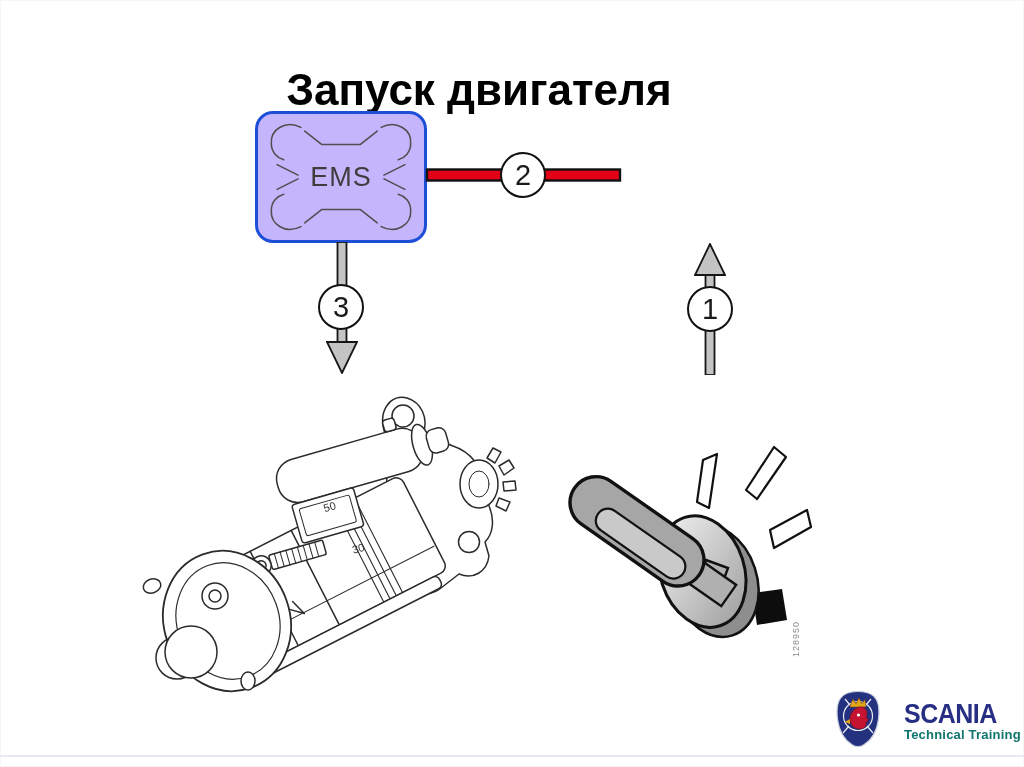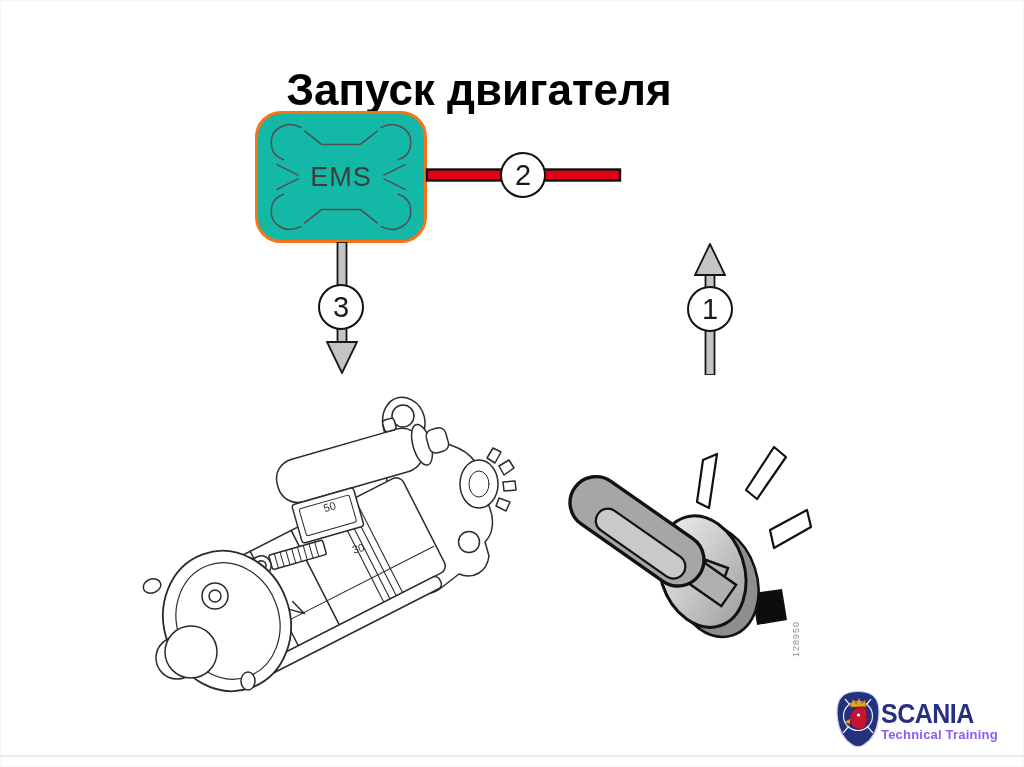--- a/index.html
+++ b/index.html
@@ -1,36 +1,36 @@
 <!DOCTYPE html>
 <html><head>
 <meta charset="utf-8">
 <style>
   html,body{margin:0;padding:0;background:#fff;}
   .slide{position:relative;width:1024px;height:767px;background:#fff;overflow:hidden;
          font-family:"Liberation Sans", sans-serif;box-shadow:inset 0 0 0 1px #f6f6f6;}
   .abs{position:absolute;}
   .title{top:36px;left:0;width:958px;text-align:center;font-size:44px;font-weight:bold;
          color:#000;letter-spacing:0px;}
-  .ecu{width:172px;height:132px;border:3px solid #f97316;border-radius:26px;background:#14b8a6;
+  .ecu{width:172px;height:132px;border:3px solid #1d4ed8;border-radius:18px;background:#c4b5fd;
        box-sizing:border-box;}
   .ecu svg{position:absolute;left:0;top:0;}
   .ecu .lbl{position:absolute;left:0;top:0;width:100%;height:100%;display:flex;
             align-items:center;justify-content:center;font-size:27px;color:#3d3d3d;
             letter-spacing:1px;}
   .callout{width:46px;height:46px;box-sizing:border-box;border:2.5px solid #111;
            border-radius:50%;background:#fff;display:flex;align-items:center;
            justify-content:center;font-size:29px;color:#1a1a1a;z-index:5;}
   .figid{top:585px;left:791px;height:72px;writing-mode:vertical-rl;transform:rotate(180deg);
          font-size:9px;color:#8a8a8a;letter-spacing:1px;}
-  .logo{left:836px;top:690px;display:flex;gap:1px;}
+  .logo{left:836px;top:690px;display:flex;gap:24px;}
   .logo .words{margin-top:10px;line-height:1;}
   .brand{font-size:25px;font-weight:bold;color:#272f85;letter-spacing:-0.5px;
          transform:scaleY(1.08);transform-origin:top left;}
-  .tagline{font-size:13px;font-weight:bold;color:#8b5cf6;margin-top:3px;letter-spacing:0.2px;}
+  .tagline{font-size:13px;font-weight:bold;color:#0f766e;margin-top:3px;letter-spacing:0.2px;}
   .footline{left:0;top:755px;width:1024px;height:2px;background:#e7e9f1;}
   svg{display:block;}
   .sketch{stroke:#2b2b2b;stroke-width:1.5;fill:none;stroke-linecap:round;stroke-linejoin:round;}
 </style>
 </head>
 <body>
 
 <div class="slide">
 
   <h1 class="abs title">Запуск двигателя</h1>

